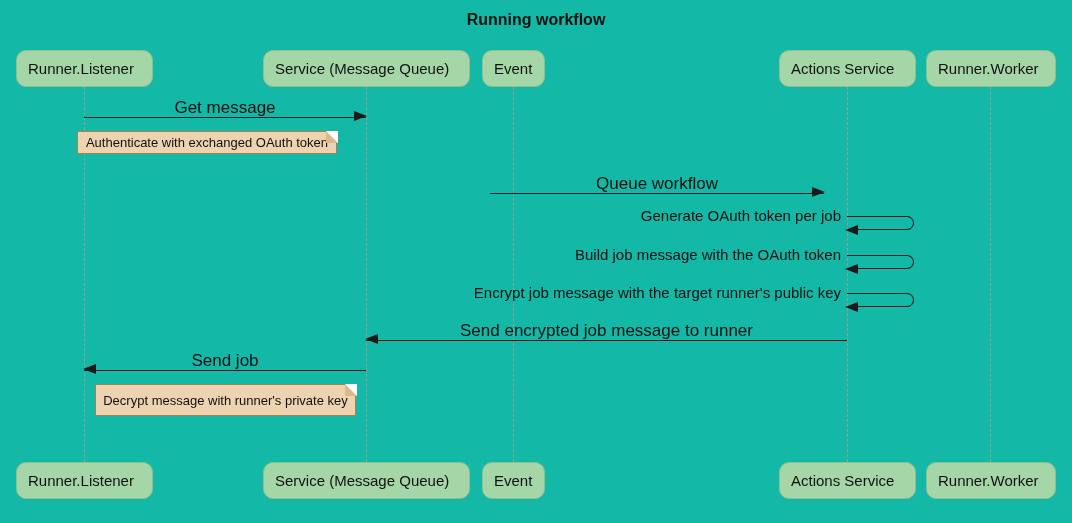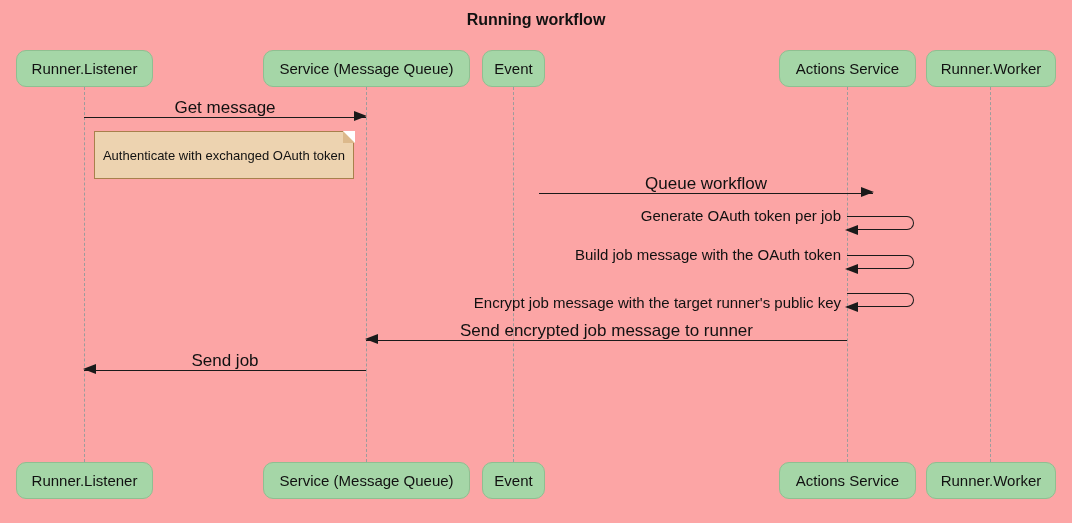--- a/index.html
+++ b/index.html
@@ -16,21 +16,21 @@
   body {
     margin: 0;
     background: #ffffff;
     font-family: "Liberation Sans", sans-serif;
     color: var(--text);
   }
   .diagram {
     position: relative;
     width: 1072px;
     height: 523px;
-    background: #fca5a5;
+    background: #14b8a6;
     overflow: hidden;
   }
   .title {
     position: absolute;
     top: 11px;
     left: 0;
     width: 100%;
     text-align: center;
     font-size: 16px;
     font-weight: bold;
@@ -43,22 +43,23 @@
     border-left: 1px dashed var(--lifeline);
   }
   .actor {
     position: absolute;
     height: 37px;
     background: var(--actor-fill);
     border: 1px solid var(--actor-border);
     border-radius: 10px;
     font-size: 15px;
     line-height: 35px;
-    text-align: center;
-    white-space: nowrap;
+    text-align: left;
+    white-space: nowrap;
+    padding-left: 11px;
   }
   .actor.top { top: 50px; }
   .actor.bottom { top: 462px; }
   .msg { position: absolute; }
   .msg-label {
     font-size: 17px;
     height: 14px;
     line-height: 14px;
     text-align: center;
     white-space: nowrap;
@@ -149,61 +150,65 @@
   <div class="actor top" style="left:779px;width:137px">Actions Service</div>
   <div class="actor top" style="left:926px;width:130px">Runner.Worker</div>
 
   <div class="msg" style="left:84px;top:101px;width:282px">
     <div class="msg-label">Get message</div>
     <div class="msg-line">
         <span class="head-r"></span>
       </div>
   </div>
 
-  <div class="note" style="left:94px;top:131px;width:260px;height:48px">
+  <div class="note" style="left:77px;top:131px;width:260px;height:23px">
     <span class="fold"></span>
     <span class="note-text">Authenticate with exchanged OAuth token</span>
   </div>
 
-  <div class="msg" style="left:539px;top:177px;width:334px">
+  <div class="msg" style="left:490px;top:177px;width:334px">
     <div class="msg-label">Queue workflow</div>
     <div class="msg-line">
         <span class="head-r"></span>
       </div>
   </div>
 
   <div class="loop-label" style="top:209px">Generate OAuth token per job</div>
   <div class="self-loop" style="top:216px">
     <span class="loop-head"></span>
   </div>
 
   <div class="loop-label" style="top:248px">Build job message with the OAuth token</div>
   <div class="self-loop" style="top:255px">
     <span class="loop-head"></span>
   </div>
 
-  <div class="loop-label" style="top:296px">Encrypt job message with the target runner's public key</div>
+  <div class="loop-label" style="top:286px">Encrypt job message with the target runner's public key</div>
   <div class="self-loop" style="top:293px">
     <span class="loop-head"></span>
   </div>
 
   <div class="msg" style="left:366px;top:324px;width:481px">
     <div class="msg-label">Send encrypted job message to runner</div>
     <div class="msg-line">
         <span class="head-l"></span>
       </div>
   </div>
 
   <div class="msg" style="left:84px;top:354px;width:282px">
     <div class="msg-label">Send job</div>
     <div class="msg-line">
         <span class="head-l"></span>
       </div>
   </div>
 
+  <div class="note" style="left:95px;top:384px;width:261px;height:32px">
+    <span class="fold"></span>
+    <span class="note-text">Decrypt message with runner's private key</span>
+  </div>
 
 
   <div class="actor bottom" style="left:16px;width:137px">Runner.Listener</div>
   <div class="actor bottom" style="left:263px;width:207px">Service (Message Queue)</div>
   <div class="actor bottom" style="left:482px;width:63px">Event</div>
   <div class="actor bottom" style="left:779px;width:137px">Actions Service</div>
   <div class="actor bottom" style="left:926px;width:130px">Runner.Worker</div>
 
 </div>
 

